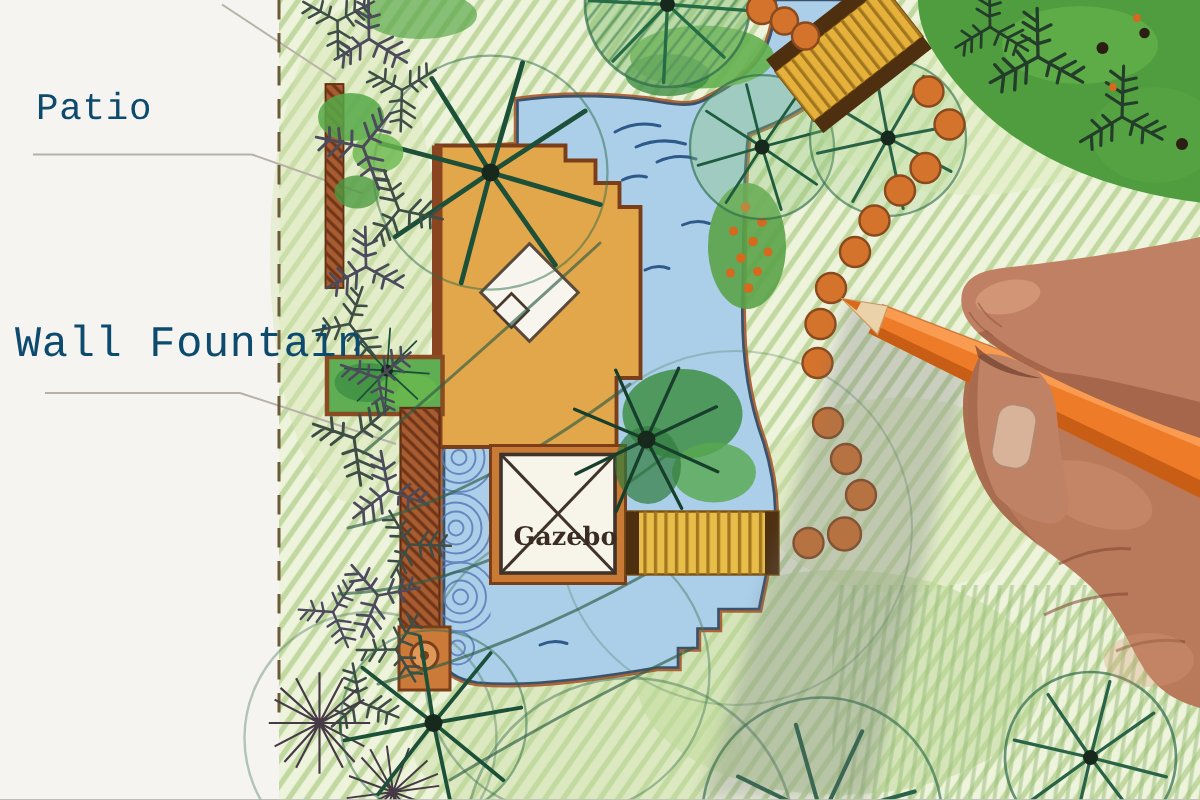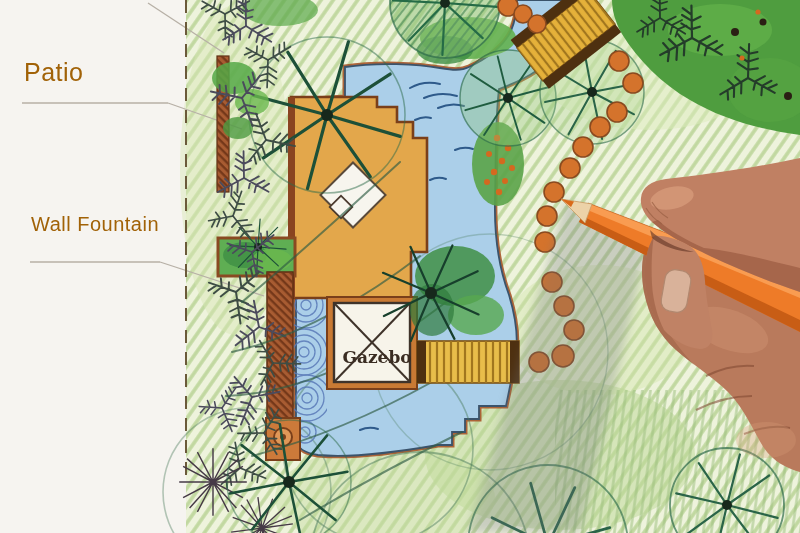--- a/index.html
+++ b/index.html
@@ -1,21 +1,21 @@
 <!DOCTYPE html>
 <html><head>
 <meta charset="utf-8">
 <style>
   html,body{margin:0;padding:0;background:#888;}
   .scene{position:relative;width:800px;height:533px;overflow:hidden;background:#f6f4f0;
          font-family:"Liberation Sans",sans-serif;}
   .scene svg{position:absolute;left:0;top:0;}
-  .mlabel{position:absolute;font-family:Liberation Sans, sans-serif;color:#a16207;letter-spacing:.5px;}
+  .mlabel{position:absolute;font-family:Liberation Mono, monospace;color:#0c4a6e;letter-spacing:.5px;}
   .mlabel.patio{left:24px;top:58px;font-size:25px;}
-  .mlabel.wf{left:31px;top:213px;font-size:20px;}
+  .mlabel.wf{left:10px;top:213px;font-size:29px;}
 </style>
 </head>
 <body>
 
 <div class="scene">
 
 <svg width="800" height="533" viewBox="0 0 800 533">
   <defs>
     <pattern id="hatchA" width="10" height="10" patternUnits="userSpaceOnUse" patternTransform="rotate(35)">
       <line x1="3" y1="0" x2="3" y2="10" stroke="#b2cf8c" stroke-width="3.6"></line>

